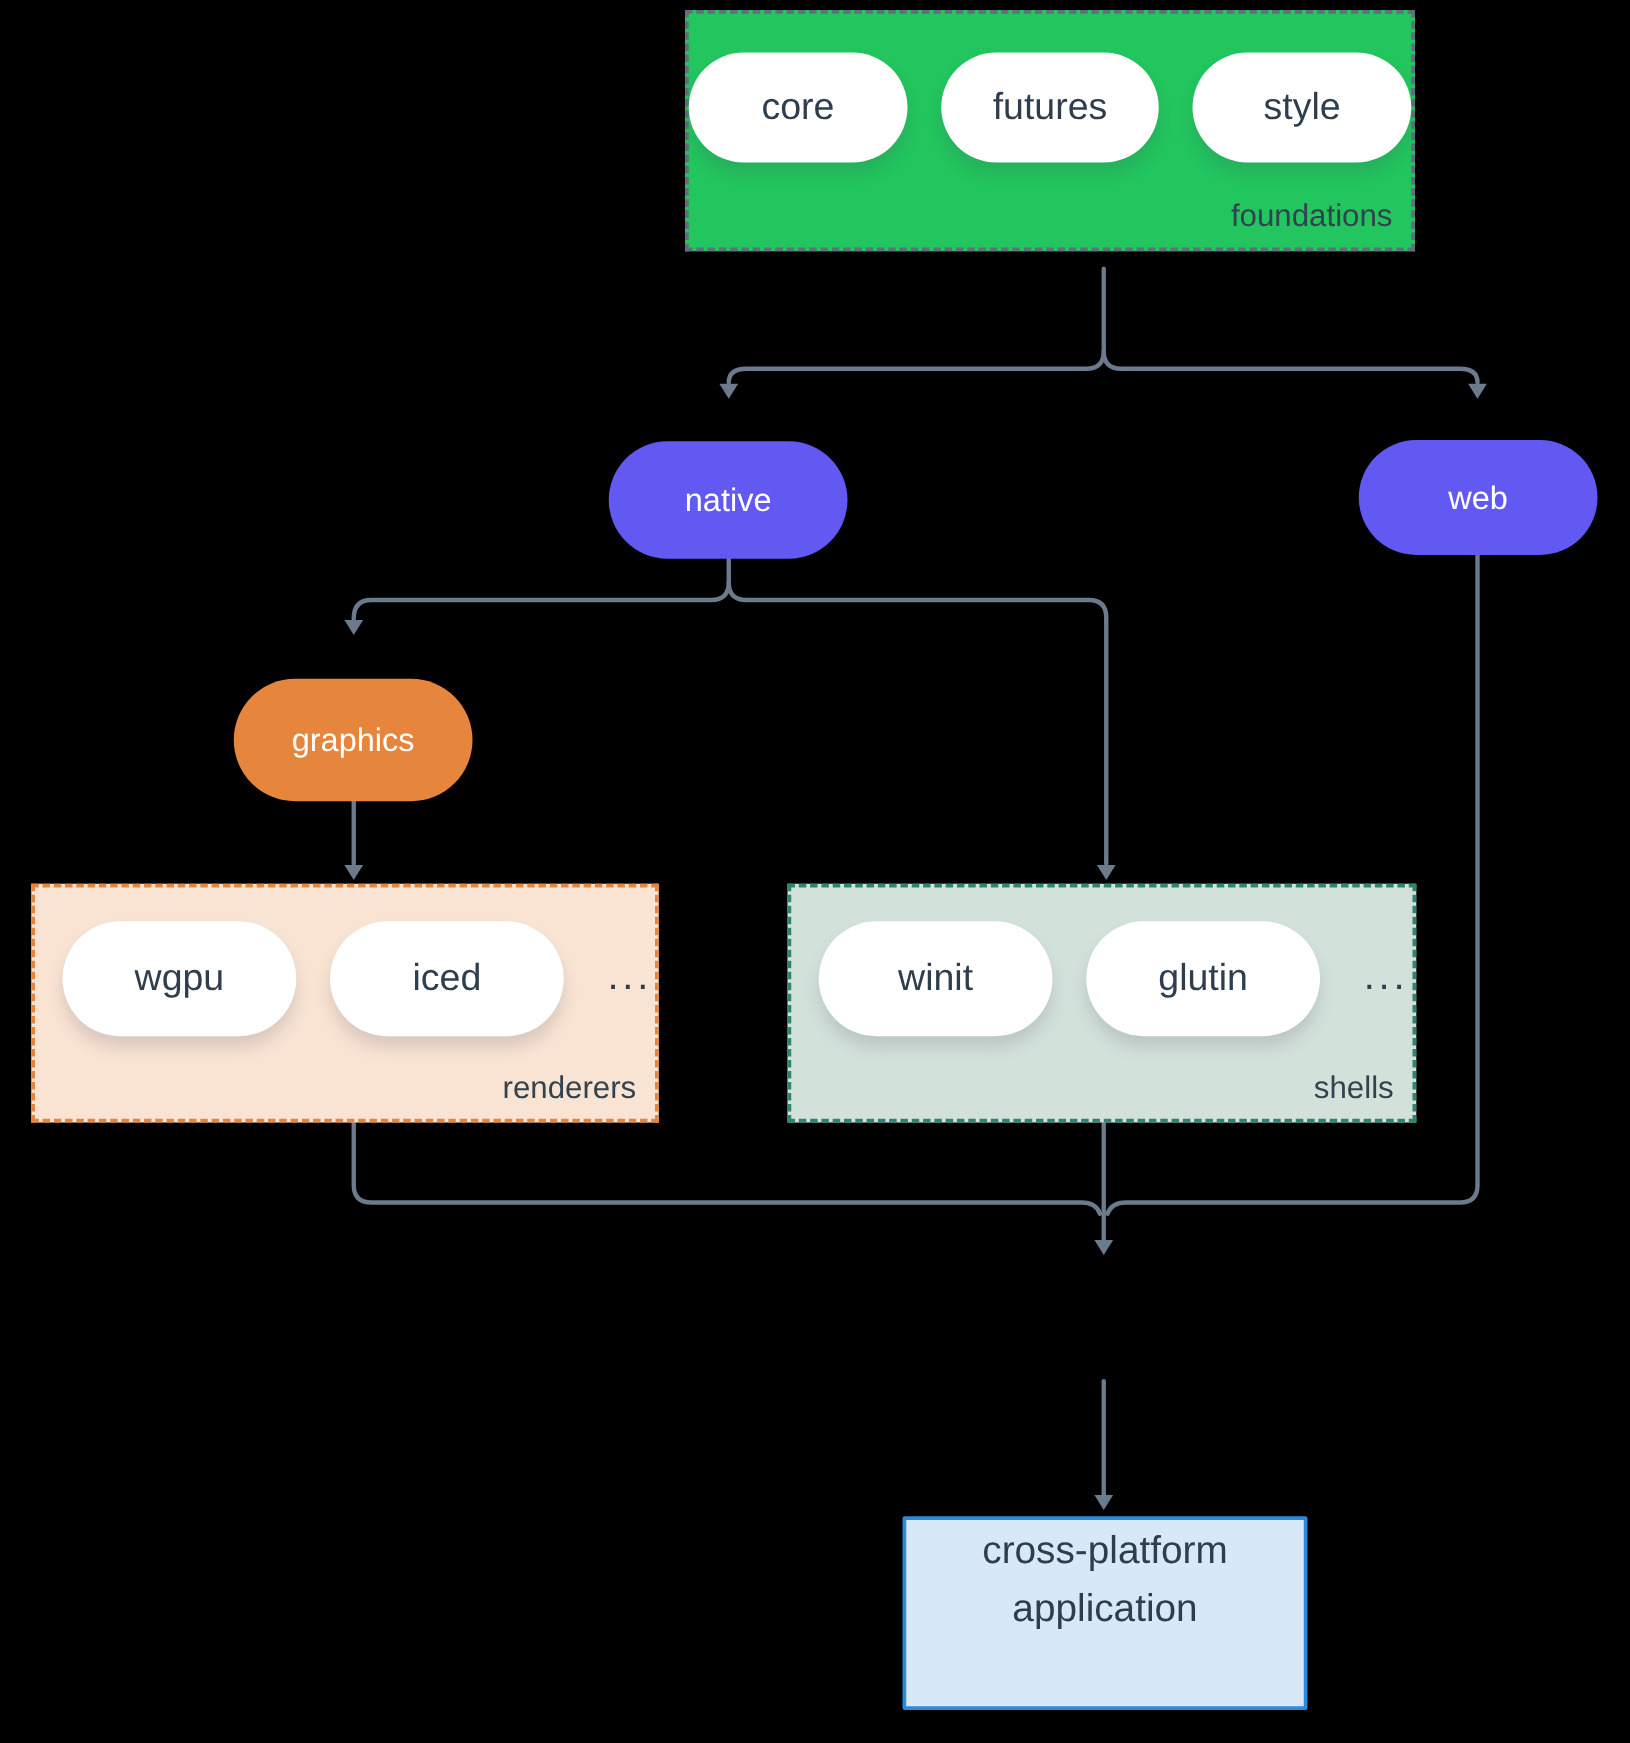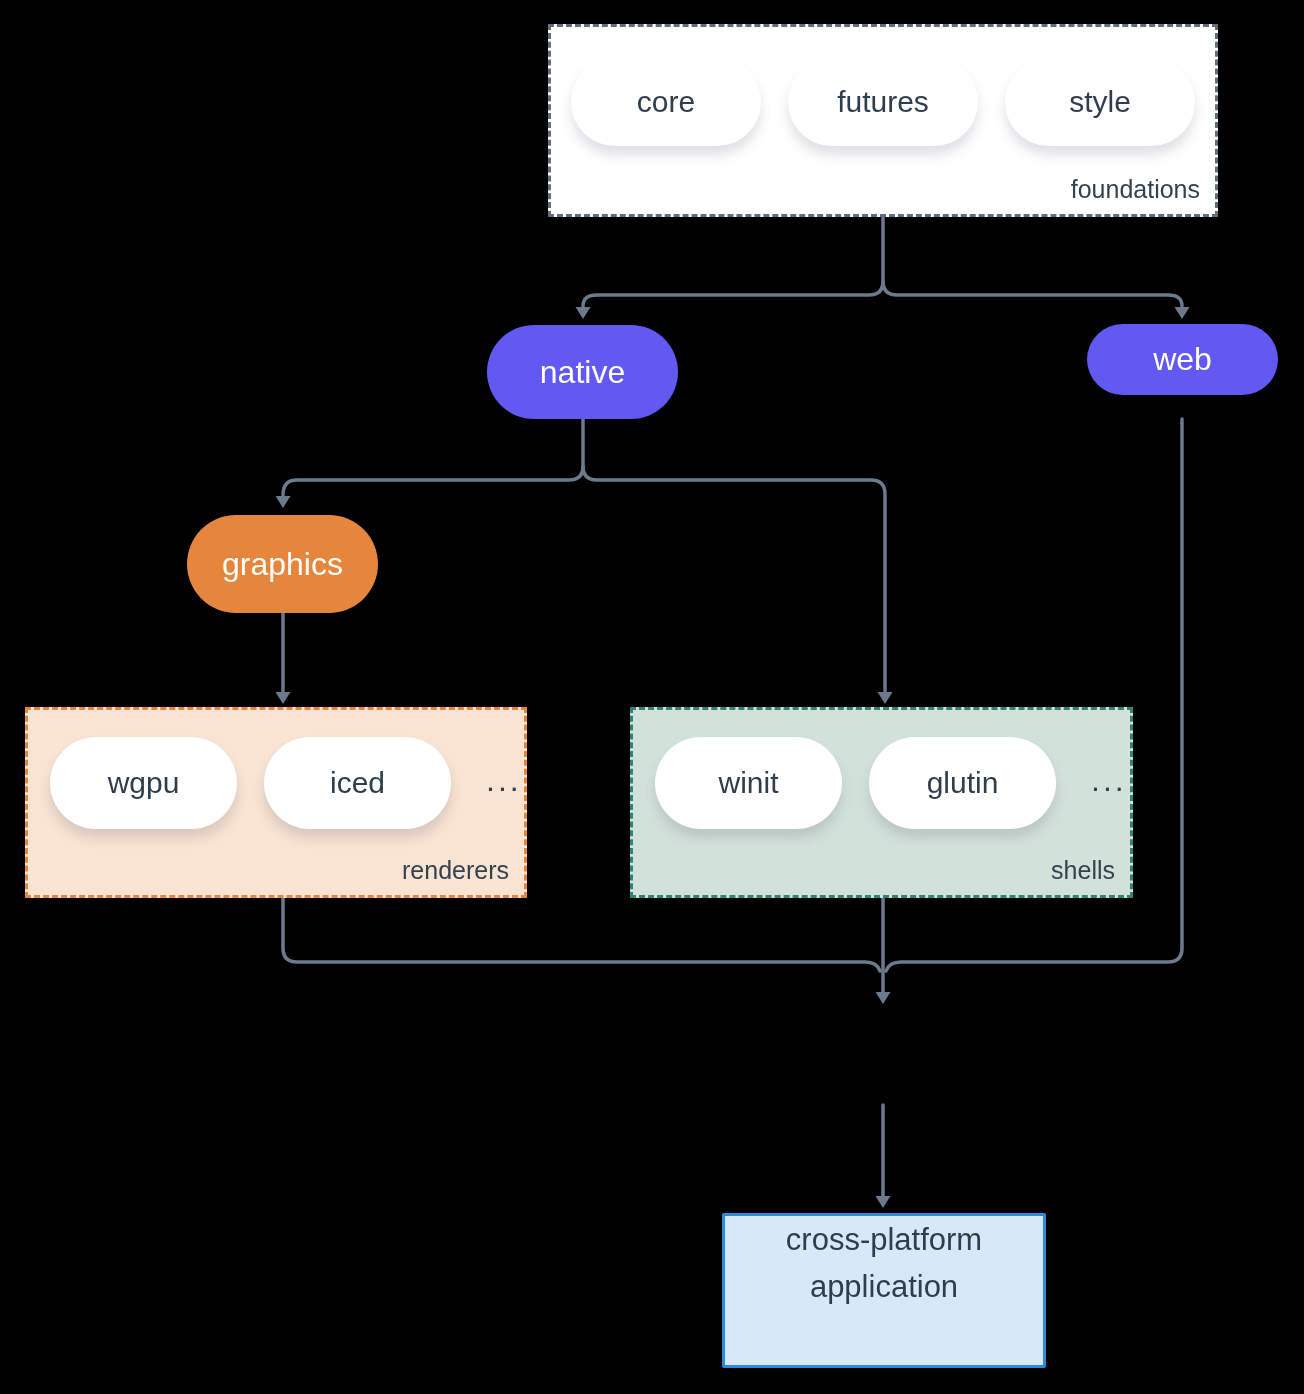--- a/index.html
+++ b/index.html
@@ -11,22 +11,22 @@
     overflow: hidden;
     font-family: "Liberation Sans", "DejaVu Sans", sans-serif;
     color: #2f3e4e;
   }
   .wires { position: absolute; left: 0; top: 0; }
   .wires path { fill: none; stroke: #6b7a8c; stroke-width: 3.5; stroke-linecap: round; }
   .wires polygon { fill: #6b7a8c; stroke: none; }
 
   .group { position: absolute; box-sizing: border-box; }
   .group.foundations {
-    left: 548px; top: 24px; width: 670px; height: 193px;
-    background: #ffffff; border: 3px dashed #5f6f7e;
+    left: 548px; top: 8px; width: 584px; height: 193px;
+    background: #22c55e; border: 3px dashed #5f6f7e;
   }
   .group.renderers {
     left: 25px; top: 707px; width: 502px; height: 191px;
     background: #f9e3d3; border: 3px dashed #e6863c;
   }
   .group.shells {
     left: 630px; top: 707px; width: 503px; height: 191px;
     background: #d3e1db; border: 3px dashed #2f8573;
   }
   .pill-row {
@@ -42,24 +42,24 @@
   }
   .pill-row.left .pill { height: 92px; width: 187px; }
   .ellipsis { font-size: 32px; letter-spacing: 3px; color: #2f3e4e; padding-left: 8px; padding-bottom: 6px; }
   .group-label {
     position: absolute; right: 15px; bottom: 10px;
     font-size: 25px; color: #33424f;
   }
 
   .node {
     position: absolute; display: flex; align-items: center; justify-content: center;
-    color: #ffffff; font-size: 32px; border-radius: 50px;
+    color: #ffffff; font-size: 26px; border-radius: 50px; margin-top: 28px;
   }
   .node.native   { left: 487px; top: 325px; width: 191px; height: 94px; background: #6159f2; }
-  .node.web      { left: 1087px; top: 324px; width: 191px; height: 71px; background: #6159f2; }
+  .node.web      { left: 1087px; top: 324px; width: 191px; height: 92px; background: #6159f2; }
   .node.graphics { left: 187px; top: 515px; width: 191px; height: 98px; background: #e6863c; }
   .node.iced     { left: 787px; top: 1010px; width: 190px; height: 95px; background: #2b8ad9; }
 
   .app-box {
     position: absolute; left: 722px; top: 1213px; width: 324px; height: 155px;
     box-sizing: border-box; background: #d7e9f9; border: 3px solid #2b8ad9; border-radius: 2px;
     display: flex; flex-direction: column; align-items: center; 
     font-size: 31px; line-height: 47px; color: #2f3e4e;
   }
 </style>

